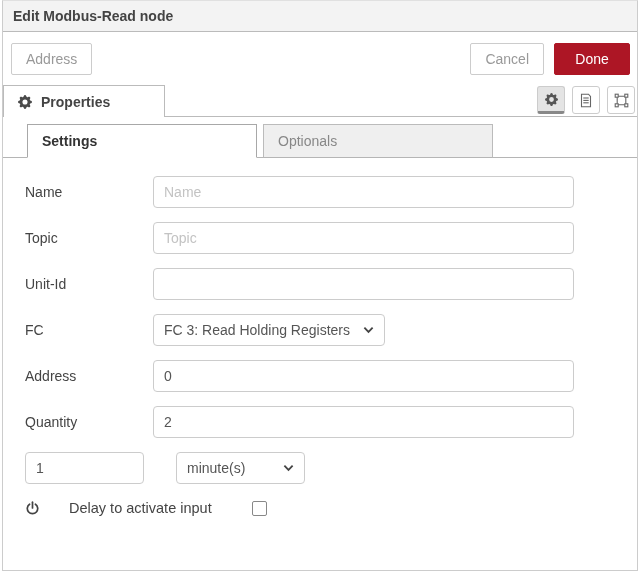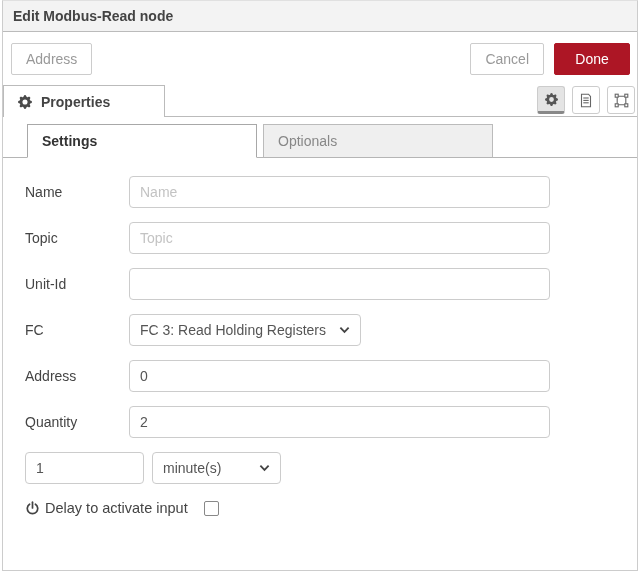--- a/index.html
+++ b/index.html
@@ -117,20 +117,21 @@
     border: 1px solid #bbb;
     border-bottom: 1px solid #b5b5b5;
     color: #888;
     margin-left: 6px;
   }
   
   .form { padding: 18px 0 0 22px; }
   .form-row {
     display: flex; align-items: center;
     margin-bottom: 14px;
+    gap: 24px;
   }
   .row-label {
     width: 104px; flex-shrink: 0;
     font-size: 14px; color: #444;
   }
   .text-input {
     height: 32px; width: 421px;
     border: 1px solid #ccc; border-radius: 4px;
     padding: 0 10px;
     font-size: 14px; color: #555;

